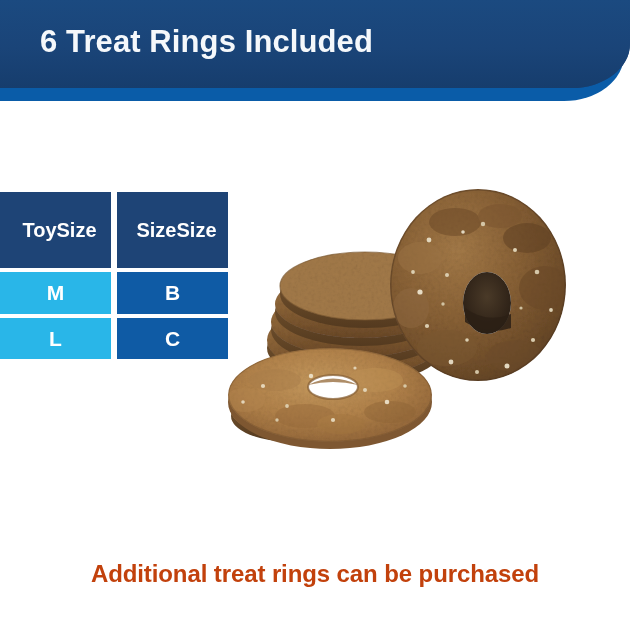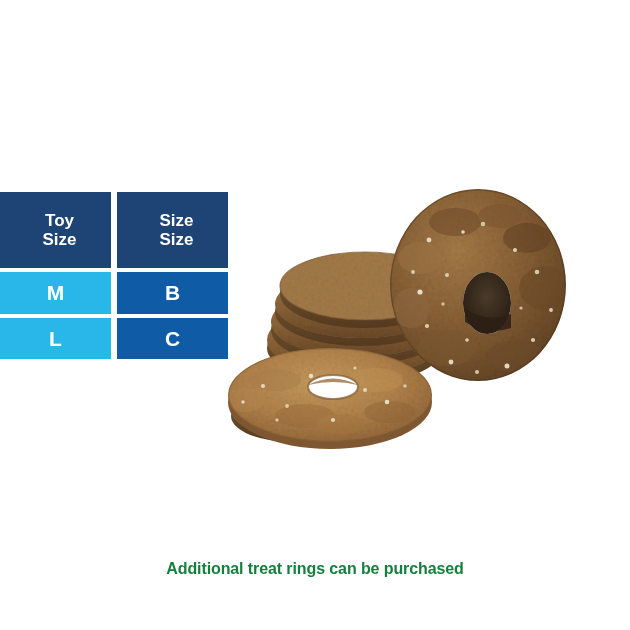--- a/index.html
+++ b/index.html
@@ -89,62 +89,67 @@
     display: flex;
     align-items: center;
     justify-content: center;
     color: #ffffff;
     text-align: center;
   }
   .st-head {
     top: 0;
     height: 76px;
     background: #1e4476;
-    font-size: 17px;
+    font-size: 20px;
     font-weight: bold;
     line-height: 1.12;
-    flex-direction: column;
+    flex-direction: row;
     padding-left: 8px;
   }
   .st-row1 { top: 80px; height: 42px; font-size: 21px; font-weight: bold; }
   .st-row2 { top: 126px; height: 41px; font-size: 21px; font-weight: bold; }
 
   .st-col.left  .st-row1,
   .st-col.left  .st-row2 { background: #29b6e8; }
   .st-col.right .st-row1,
   .st-col.right .st-row2 { background: #0f5ba5; }
 
   
   .footer-text {
     position: absolute;
     left: 0;
     right: 0;
     top: 560px;
     text-align: center;
-    font-size: 16px;
+    font-size: 24px;
     font-weight: bold;
-    color: #15803d;
+    color: #c2410c;
     letter-spacing: -0.1px;
   }
 
   
   .photo {
     position: absolute;
     left: 215px;
     top: 180px;
     width: 415px;
     height: 290px;
   }
   .photo svg { display: block; }
 </style>
 </head>
 <body>
 
 <div id="page">
 
+  <div class="banner-wrap">
+    <div class="banner-accent"></div>
+    <div class="banner-main"></div>
+    <div class="banner-title">6 Treat Rings Included</div>
+  </div>
 
   <div class="size-table">
 
     <div class="st-col left">
       <div class="st-cell st-head">
         <span>Toy</span>
         <span>Size</span>
       </div>
       <div class="st-cell st-row1">M</div>
       <div class="st-cell st-row2">L</div>

